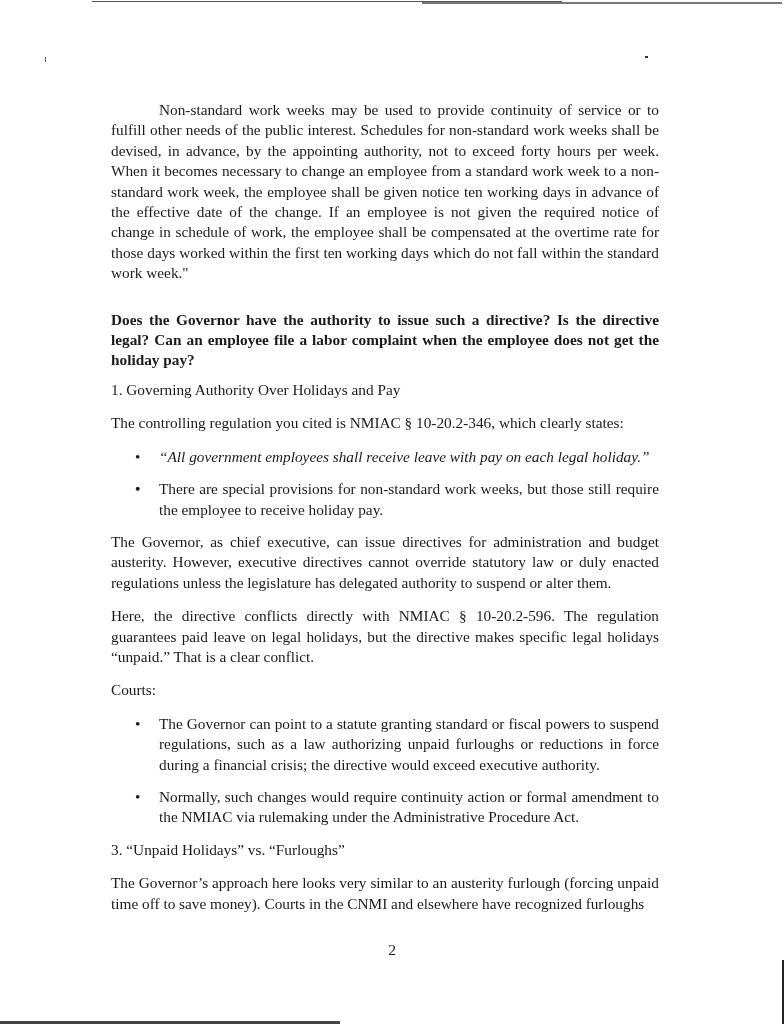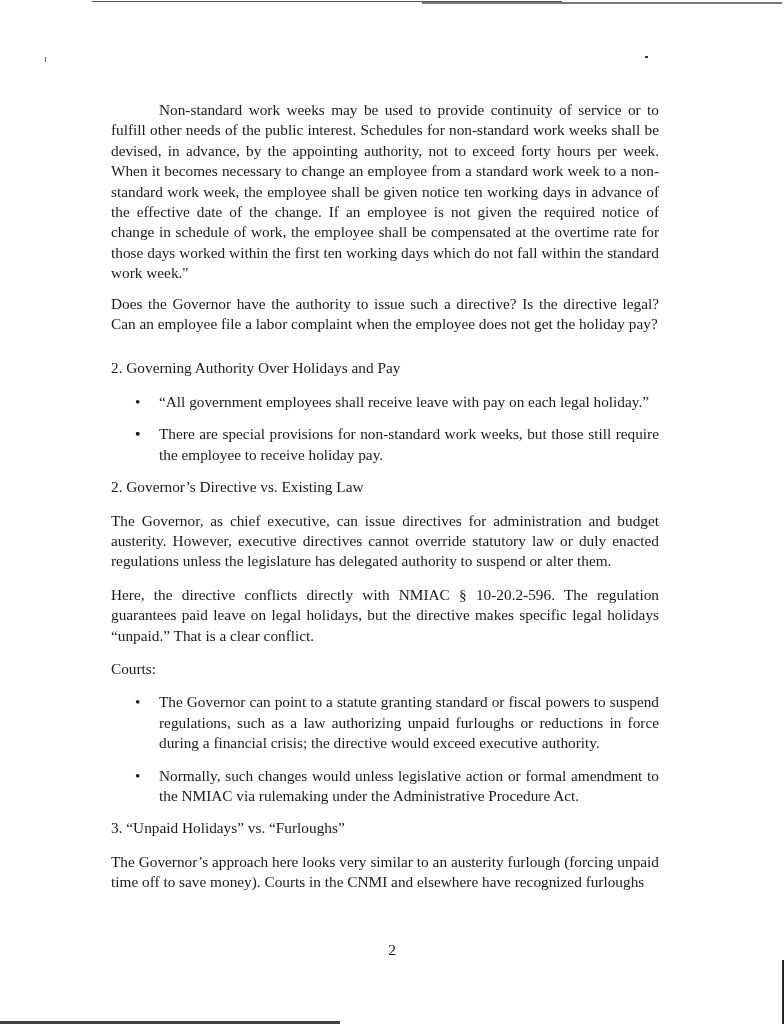--- a/index.html
+++ b/index.html
@@ -8,71 +8,71 @@
   .scan-top { position: absolute; left: 92px; top: 0; width: 692px; height: 4px; }
   .scan-top .l1 { position:absolute; left:0; top:1px; width:470px; height:1px; background:#555; }
   .scan-top .l2 { position:absolute; left:330px; top:2px; width:360px; height:2px; background:#777; }
   .scan-bottom { position: absolute; left: 0; top: 1021px; width: 340px; height: 3px; background: #444; }
   .scan-right { position: absolute; right: 0; top: 960px; width: 2px; height: 64px; background: #222; }
   .speck-left { position:absolute; left:45px; top:57px; width:1px; height:5px; background:#666; }
   .speck-right { position:absolute; left:645px; top:56px; width:3px; height:2px; background:#333; }
 
   .page { position: absolute; left: 111px; top: 100px; width: 548px; font-size: 15.3px; line-height: 20.4px; }
   p { margin: 0 0 13px 0; text-align: justify; }
-  .indent { text-indent: 48px; margin-bottom: 10px; }
-  .question { font-weight: normal; margin-bottom: 24px; }
+  .indent { text-indent: 48px; margin-bottom: 26px; }
+  .question { font-weight: bold; margin-bottom: 9px; }
   .heading { margin-bottom: 13px; text-align: left; }
   ul { margin: 0 0 12px 0; padding: 0; list-style: none; }
   li { position: relative; padding-left: 48px; margin-bottom: 12px; text-align: justify; }
   li .bullet { position: absolute; left: 24px; top: 0; }
-  li.italic .txt { }
+  li.italic .txt { font-style: italic; }
   .page-num { position: absolute; left: 0; width: 784px; top: 941px; text-align: center; font-size: 15.5px; }
 </style>
 </head>
 <body>
 
 <div class="scan-top">
     <div class="l1"></div>
     <div class="l2"></div>
   </div>
 <div class="speck-left"></div>
 <div class="speck-right"></div>
 
 <div class="page">
   <p class="indent">Non-standard work weeks may be used to provide continuity of service or to fulfill other needs of the public interest. Schedules for non-standard work weeks shall be devised, in advance, by the appointing authority, not to exceed forty hours per week. When it becomes necessary to change an employee from a standard work week to a non-standard work week, the employee shall be given notice ten working days in advance of the effective date of the change. If an employee is not given the required notice of change in schedule of work, the employee shall be compensated at the overtime rate for those days worked within the first ten working days which do not fall within the standard work week."</p>
 
   <p class="question">Does the Governor have the authority to issue such a directive? Is the directive legal? Can an employee file a labor complaint when the employee does not get the holiday pay?</p>
 
-  <p class="heading">2. Governing Authority Over Holidays and Pay</p>
+  <p class="heading">1. Governing Authority Over Holidays and Pay</p>
+  <p>The controlling regulation you cited is NMIAC § 10-20.2-346, which clearly states:</p>
   <ul>
     <li class="italic">
       <span class="bullet">•</span>
       <span class="txt">“All government employees shall receive leave with pay on each legal holiday.”</span>
     </li>
     <li>
       <span class="bullet">•</span>
     </li>
     <li>
       <span class="bullet">•</span>
       <span class="txt">There are special provisions for non-standard work weeks, but those still require the employee to receive holiday pay.</span>
     </li>
   </ul>
 
-  <p class="heading">2. Governor’s Directive vs. Existing Law</p>
   <p>The Governor, as chief executive, can issue directives for administration and budget austerity. However, executive directives cannot override statutory law or duly enacted regulations unless the legislature has delegated authority to suspend or alter them.</p>
   <p>Here, the directive conflicts directly with NMIAC § 10-20.2-596. The regulation guarantees paid leave on legal holidays, but the directive makes specific legal holidays “unpaid.” That is a clear conflict.</p>
   <p class="heading">Courts:</p>
   <ul>
     <li>
       <span class="bullet">•</span>
       <span class="txt">The Governor can point to a statute granting standard or fiscal powers to suspend regulations, such as a law authorizing unpaid furloughs or reductions in force during a financial crisis; the directive would exceed executive authority.</span>
     </li>
     <li>
       <span class="bullet">•</span>
-      <span class="txt">Normally, such changes would unless legislative action or formal amendment to the NMIAC via rulemaking under the Administrative Procedure Act.</span>
+      <span class="txt">Normally, such changes would require continuity action or formal amendment to the NMIAC via rulemaking under the Administrative Procedure Act.</span>
     </li>
   </ul>
 
   <p class="heading">3. “Unpaid Holidays” vs. “Furloughs”</p>
   <p>The Governor’s approach here looks very similar to an austerity furlough (forcing unpaid time off to save money). Courts in the CNMI and elsewhere have recognized furloughs</p>
 </div>
 
 <div class="page-num">2</div>
 
 <div class="scan-bottom"></div>

